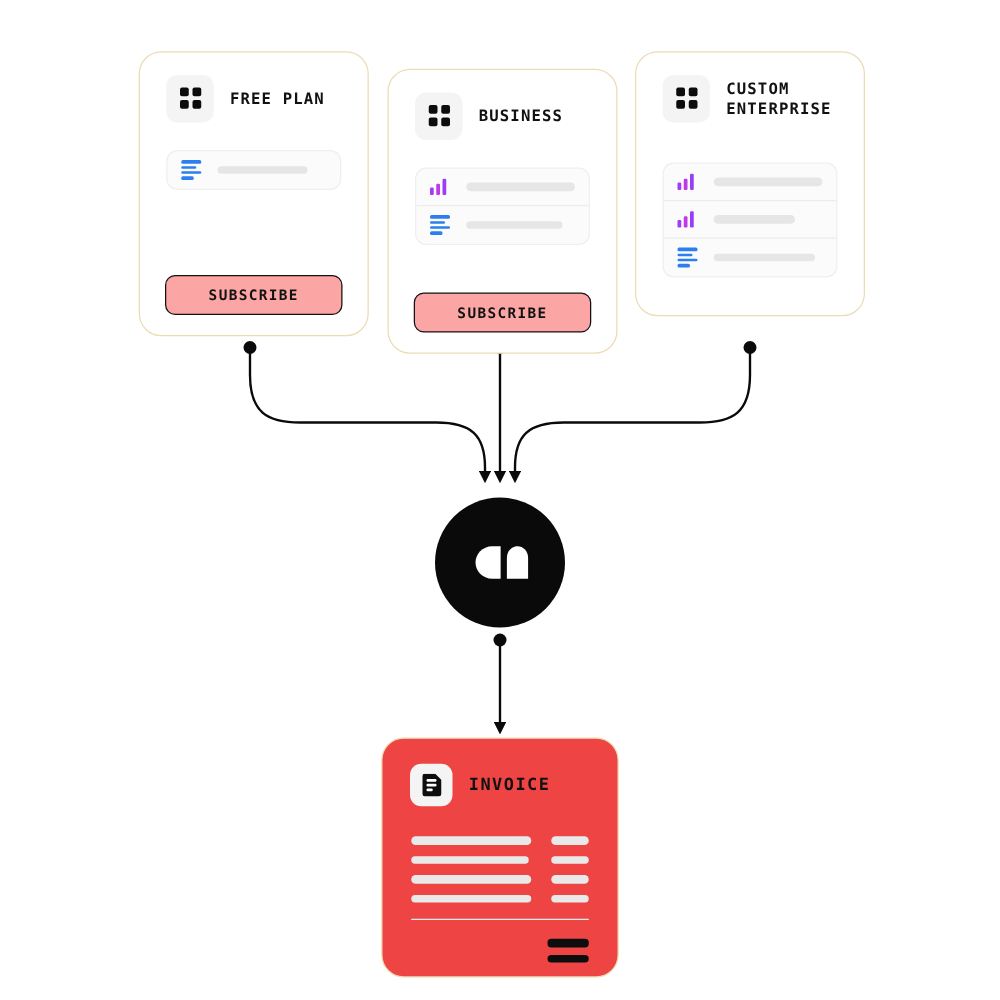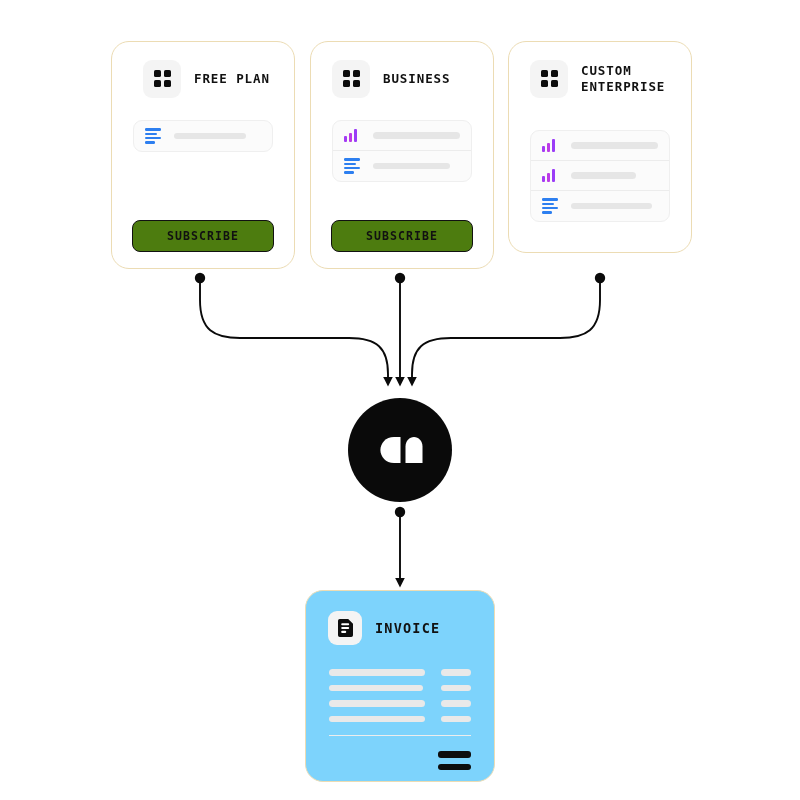--- a/index.html
+++ b/index.html
@@ -33,22 +33,22 @@
 
   
   .plan-card {
     position: absolute;
     box-sizing: border-box;
     background: #ffffff;
     border: 1.6px solid #ecdcb4;
     border-radius: 18px;
     padding: 0;
   }
-  #card-free      { left: 111px; top: 41px;  width: 184px; height: 228px; padding-left: 10px; }
-  #card-business  { left: 310px; top: 41px;  width: 184px; height: 228px; }
+  #card-free      { left: 111px; top: 41px;  width: 184px; height: 228px; }
+  #card-business  { left: 310px; top: 55px;  width: 184px; height: 228px; }
   #card-enterprise{ left: 508px; top: 41px;  width: 184px; height: 212px; }
 
   .card-head {
     display: flex;
     align-items: center;
     gap: 13px;
     padding: 21px 0 0 21px;
     height: 52px;
     box-sizing: border-box;
   }
@@ -148,21 +148,21 @@
 
   
   .cta-button {
     position: absolute;
     left: 20px;
     right: 20px;
     bottom: 16px;
     height: 32px;
     border: 1.8px solid #111111;
     border-radius: 8px;
-    background: #4d7c0f;
+    background: #fca5a5;
     color: #111111;
     font-family: "DejaVu Sans Mono", monospace;
     font-size: 11.5px;
     letter-spacing: 1.1px;
     font-weight: 600;
     display: flex;
     align-items: center;
     justify-content: center;
     cursor: pointer;
     padding: 0;
@@ -179,21 +179,21 @@
     align-items: center;
     justify-content: center;
   }
 
   
   #invoice-card {
     position: absolute;
     left: 305px; top: 590px;
     width: 190px; height: 192px;
     box-sizing: border-box;
-    background: #7dd3fc;
+    background: #ef4444;
     border: 1.6px solid #ecdcb4;
     border-radius: 18px;
   }
   #invoice-card .card-head { padding: 22px 0 0 22px; }
   .doc-icon-box {
     width: 34px; height: 34px;
     flex: 0 0 34px;
     border-radius: 9px;
     background: #f4f4f4;
     display: flex;

